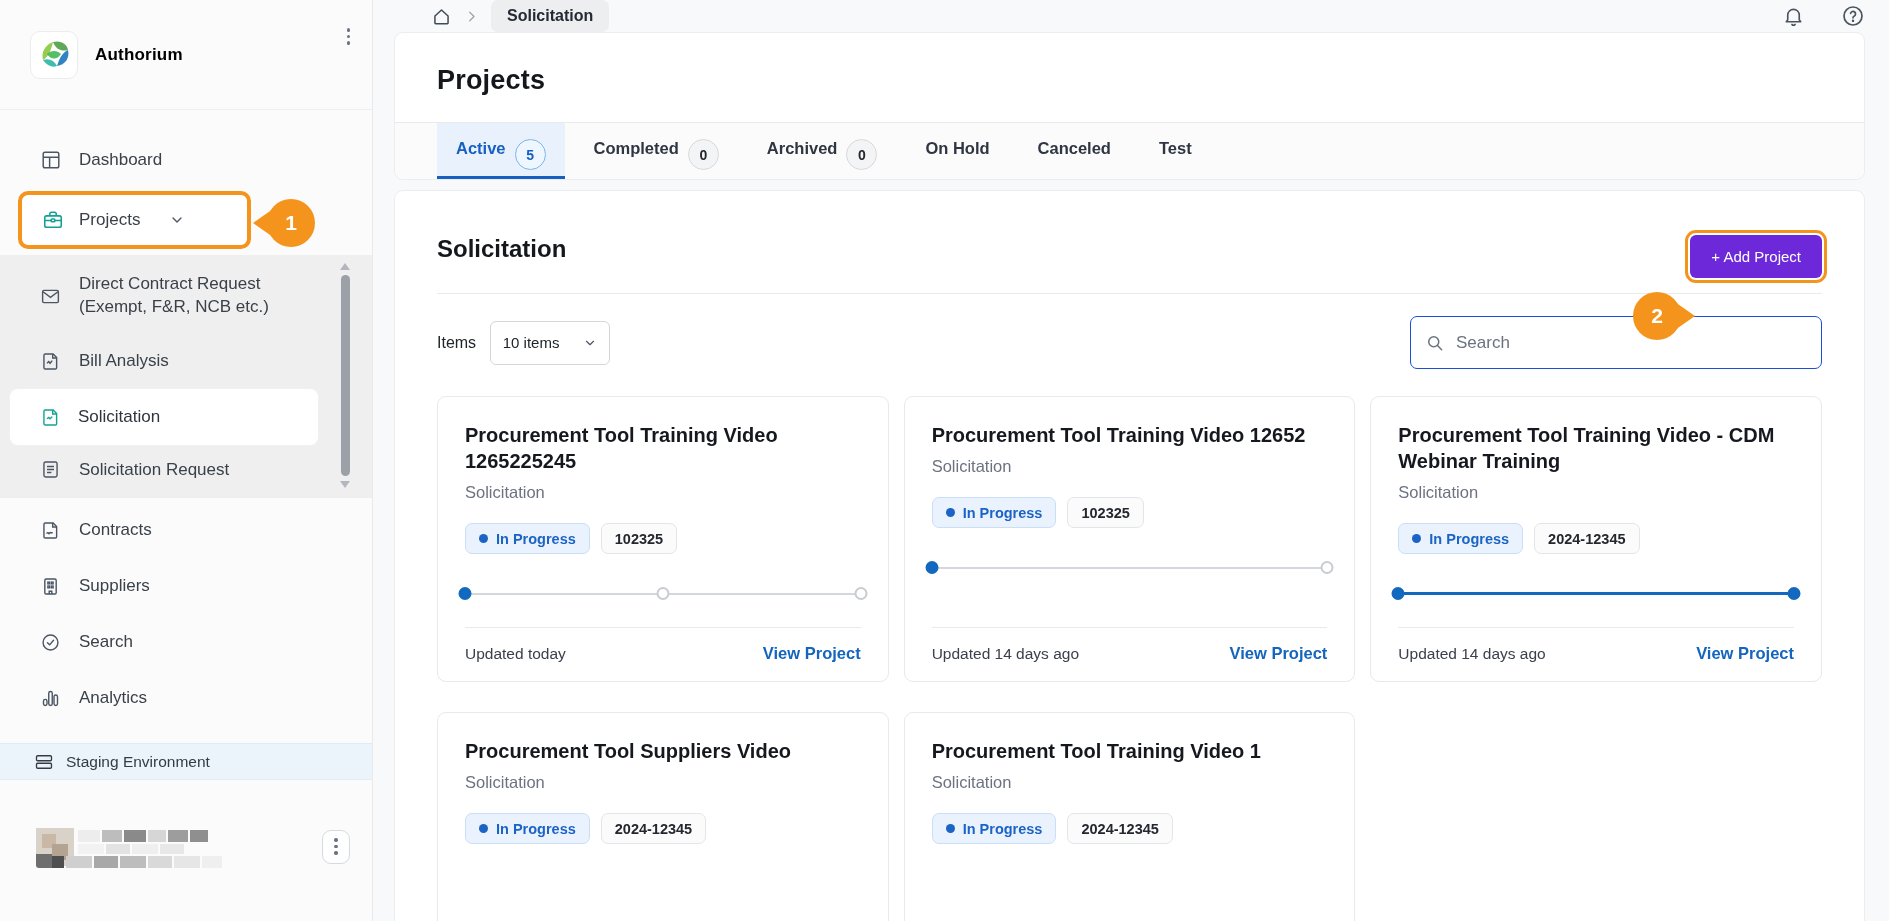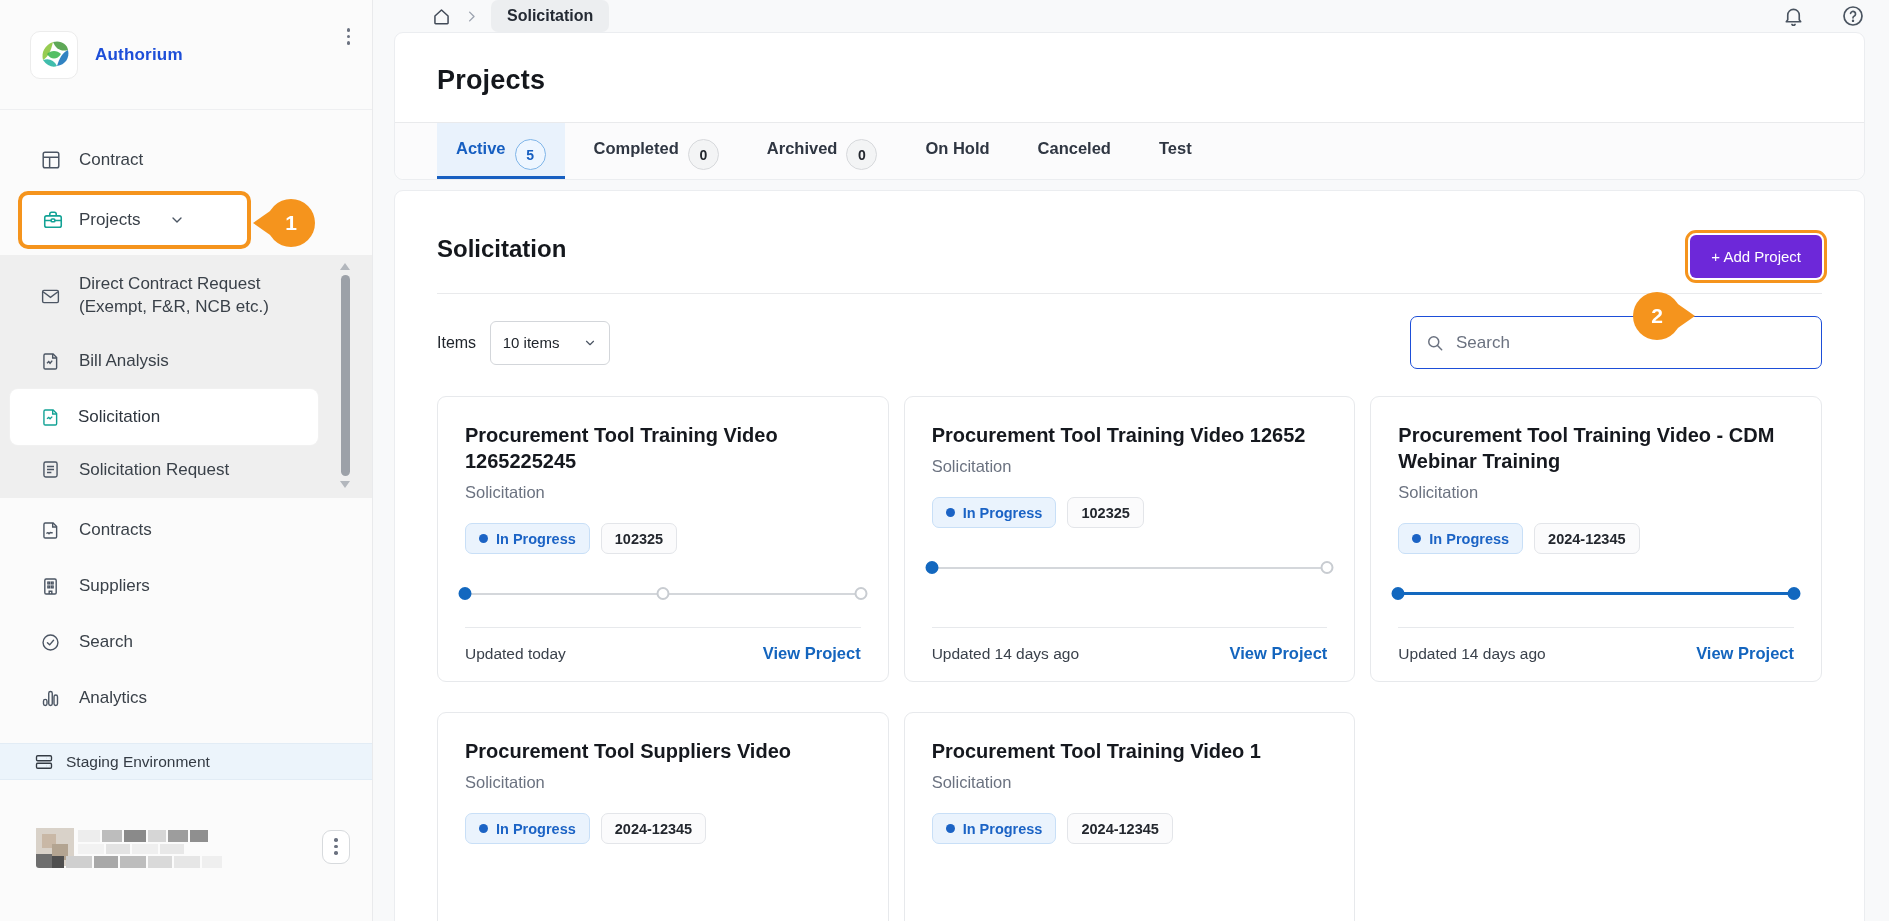--- a/index.html
+++ b/index.html
@@ -4,21 +4,21 @@
 <style>
   * { margin:0; padding:0; box-sizing:border-box; }
   html,body { width:1889px; height:921px; overflow:hidden; font-family:"Liberation Sans", sans-serif; background:#f8f9fa; }
   body { display:flex; position:relative; }
   svg { display:block; }
 
   
   .sidebar { width:373px; min-width:373px; height:921px; background:#fbfbfb; border-right:1px solid #e9eaec; display:flex; flex-direction:column; position:relative; }
   .sb-header { height:110px; border-bottom:1px solid #eeeff1; position:relative; display:flex; align-items:center; padding-left:30px; }
   .logo-box { width:48px; height:48px; border-radius:10px; border:1px solid #ececec; background:#fff; display:flex; align-items:center; justify-content:center; }
-  .app-name { margin-left:17px; font-size:17px; font-weight:700; color:#1d4ed8; letter-spacing:.2px; }
+  .app-name { margin-left:17px; font-size:17px; font-weight:700; color:#000000; letter-spacing:.2px; }
   .kebab { display:flex; flex-direction:column; gap:3px; align-items:center; justify-content:center; cursor:pointer; }
   .kebab i { width:3.5px; height:3.5px; border-radius:50%; background:#6b7280; display:block; }
   .sb-header .kebab { position:absolute; top:28px; right:22px; }
 
   .nav-item { display:flex; align-items:center; gap:17px; padding:0 24px 0 40px; height:46px; color:#3a4149; font-size:17px; cursor:pointer; }
   .nav-item .ico { width:22px; min-width:22px; }
 
   .projects-wrap { margin:8px 0 6px 18px; width:233px; height:58px; border:4px solid #f5941d; border-radius:10px; background:#fff; display:flex; align-items:center; gap:15px; padding-left:20px; color:#3a4149; font-size:17px; cursor:pointer; }
 
   .submenu { background:#efefef; padding:2px 0 6px; position:relative; }
@@ -121,21 +121,21 @@
   </div>
 
   <div class="nav-item" style="margin-top:27px;">
     <span class="ico">
       <svg width="22" height="22" viewBox="0 0 24 24" fill="none" stroke="#4b5563" stroke-width="1.6">
           <rect x="3.5" y="3.5" width="17" height="17" rx="2"></rect>
           <line x1="3.5" y1="9" x2="20.5" y2="9"></line>
           <line x1="10.5" y1="9" x2="10.5" y2="20.5"></line>
         </svg>
     </span>
-    <span class="lbl">Contract</span>
+    <span class="lbl">Dashboard</span>
   </div>
 
   <div class="projects-wrap">
     <span class="ico">
       <svg width="22" height="22" viewBox="0 0 24 24" fill="none" stroke="#12a295" stroke-width="1.7">
           <rect x="3" y="7.5" width="18" height="12.5" rx="2"></rect>
           <path d="M8.5 7.5 V5.5 a2 2 0 0 1 2-2 h3 a2 2 0 0 1 2 2 v2"></path>
           <path d="M3 12.5 h7 M14 12.5 h7"></path>
           <rect x="10" y="11" width="4" height="3" rx="1"></rect>
         </svg>

